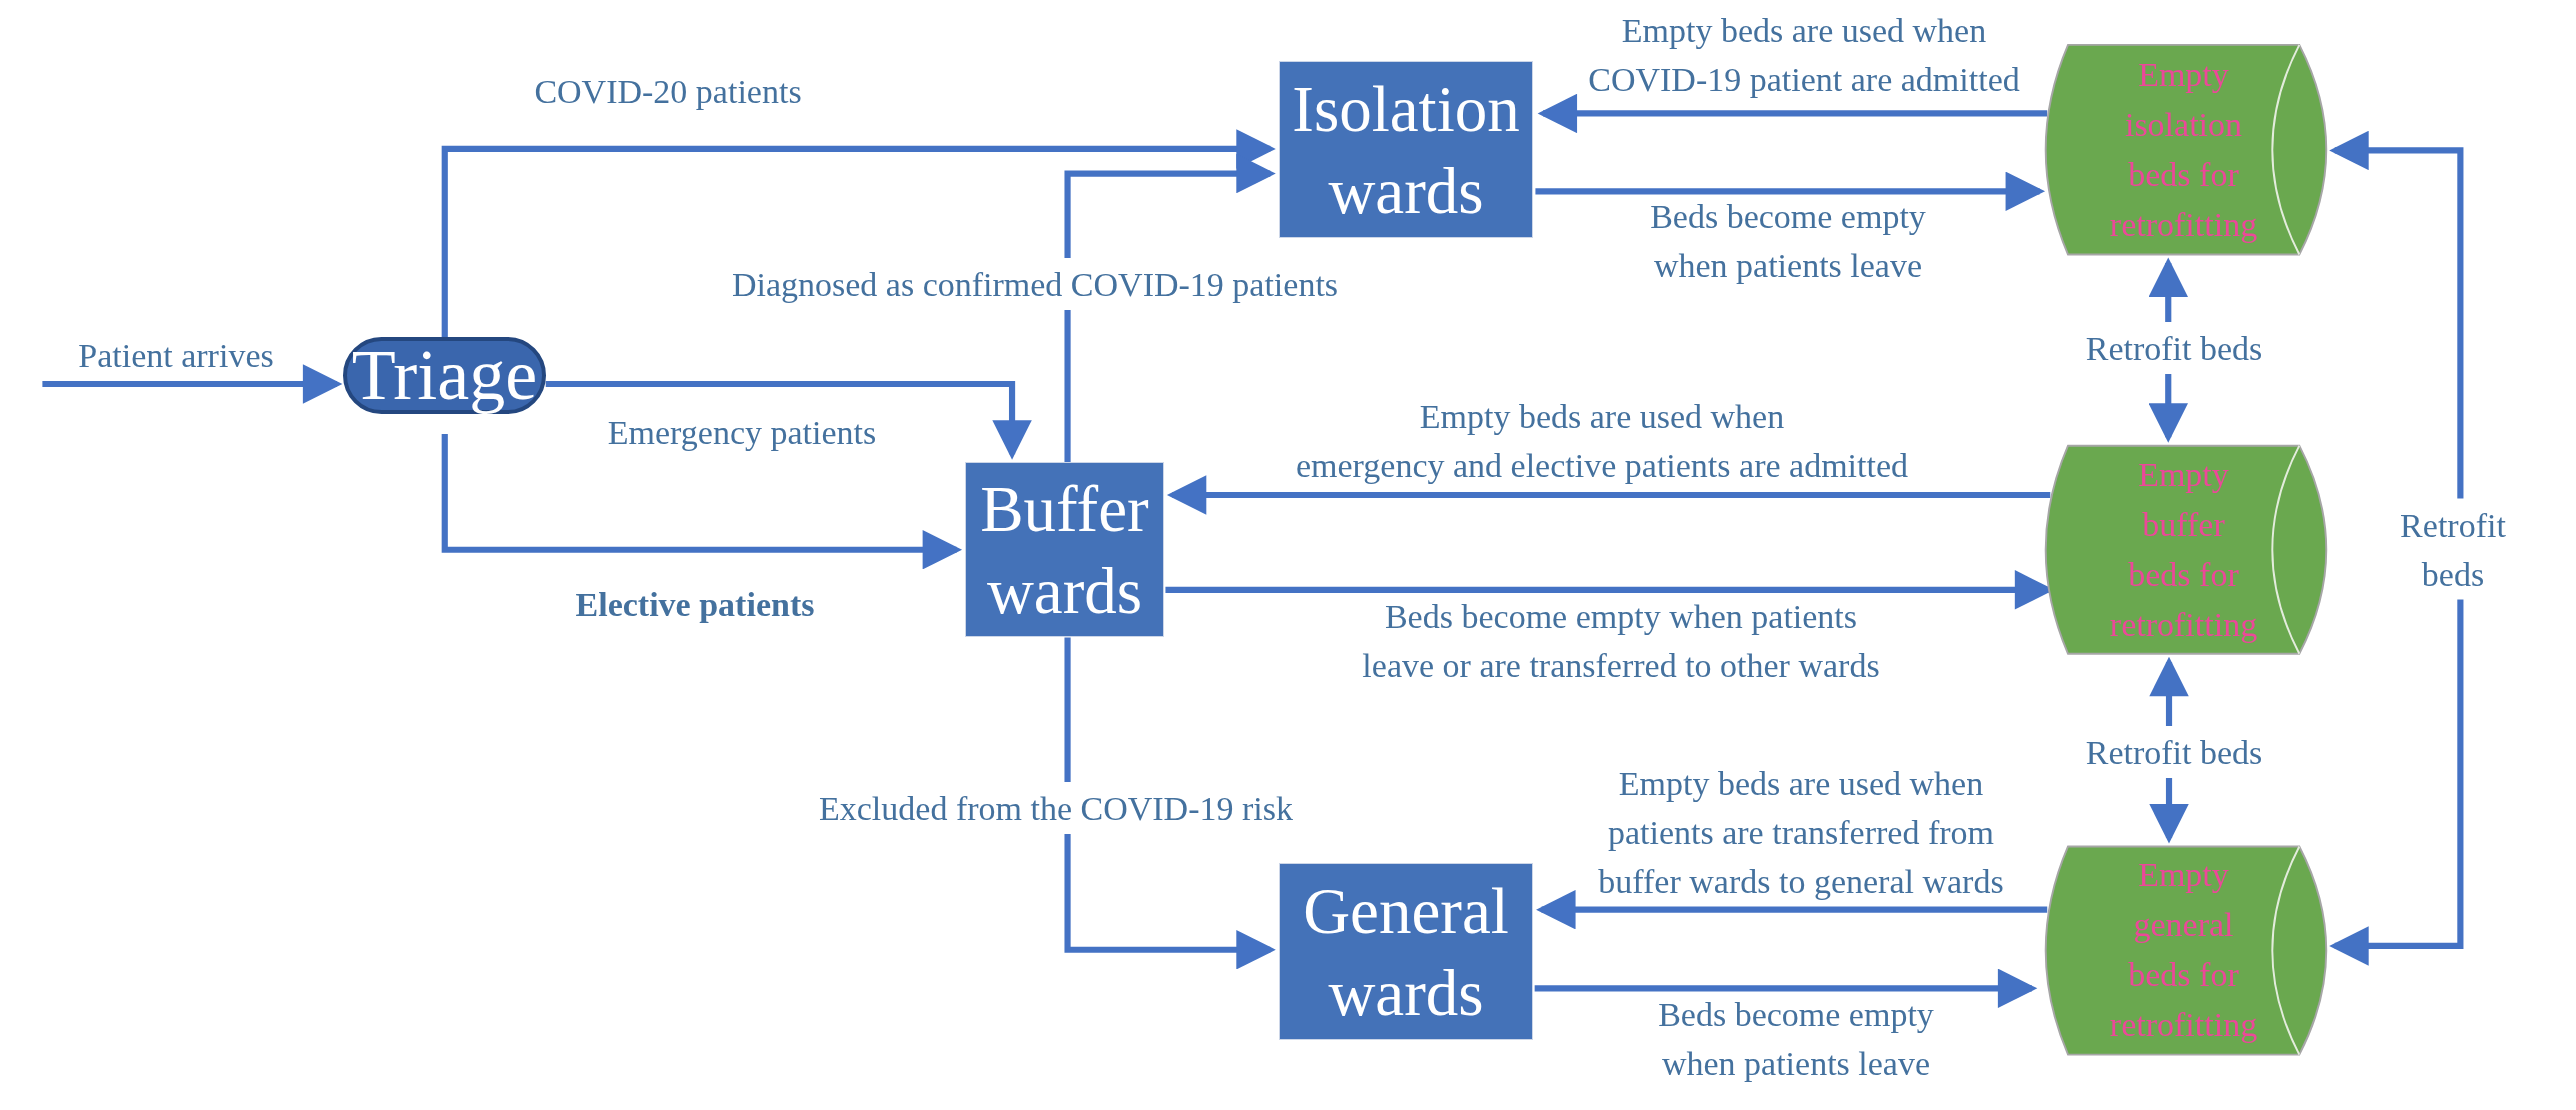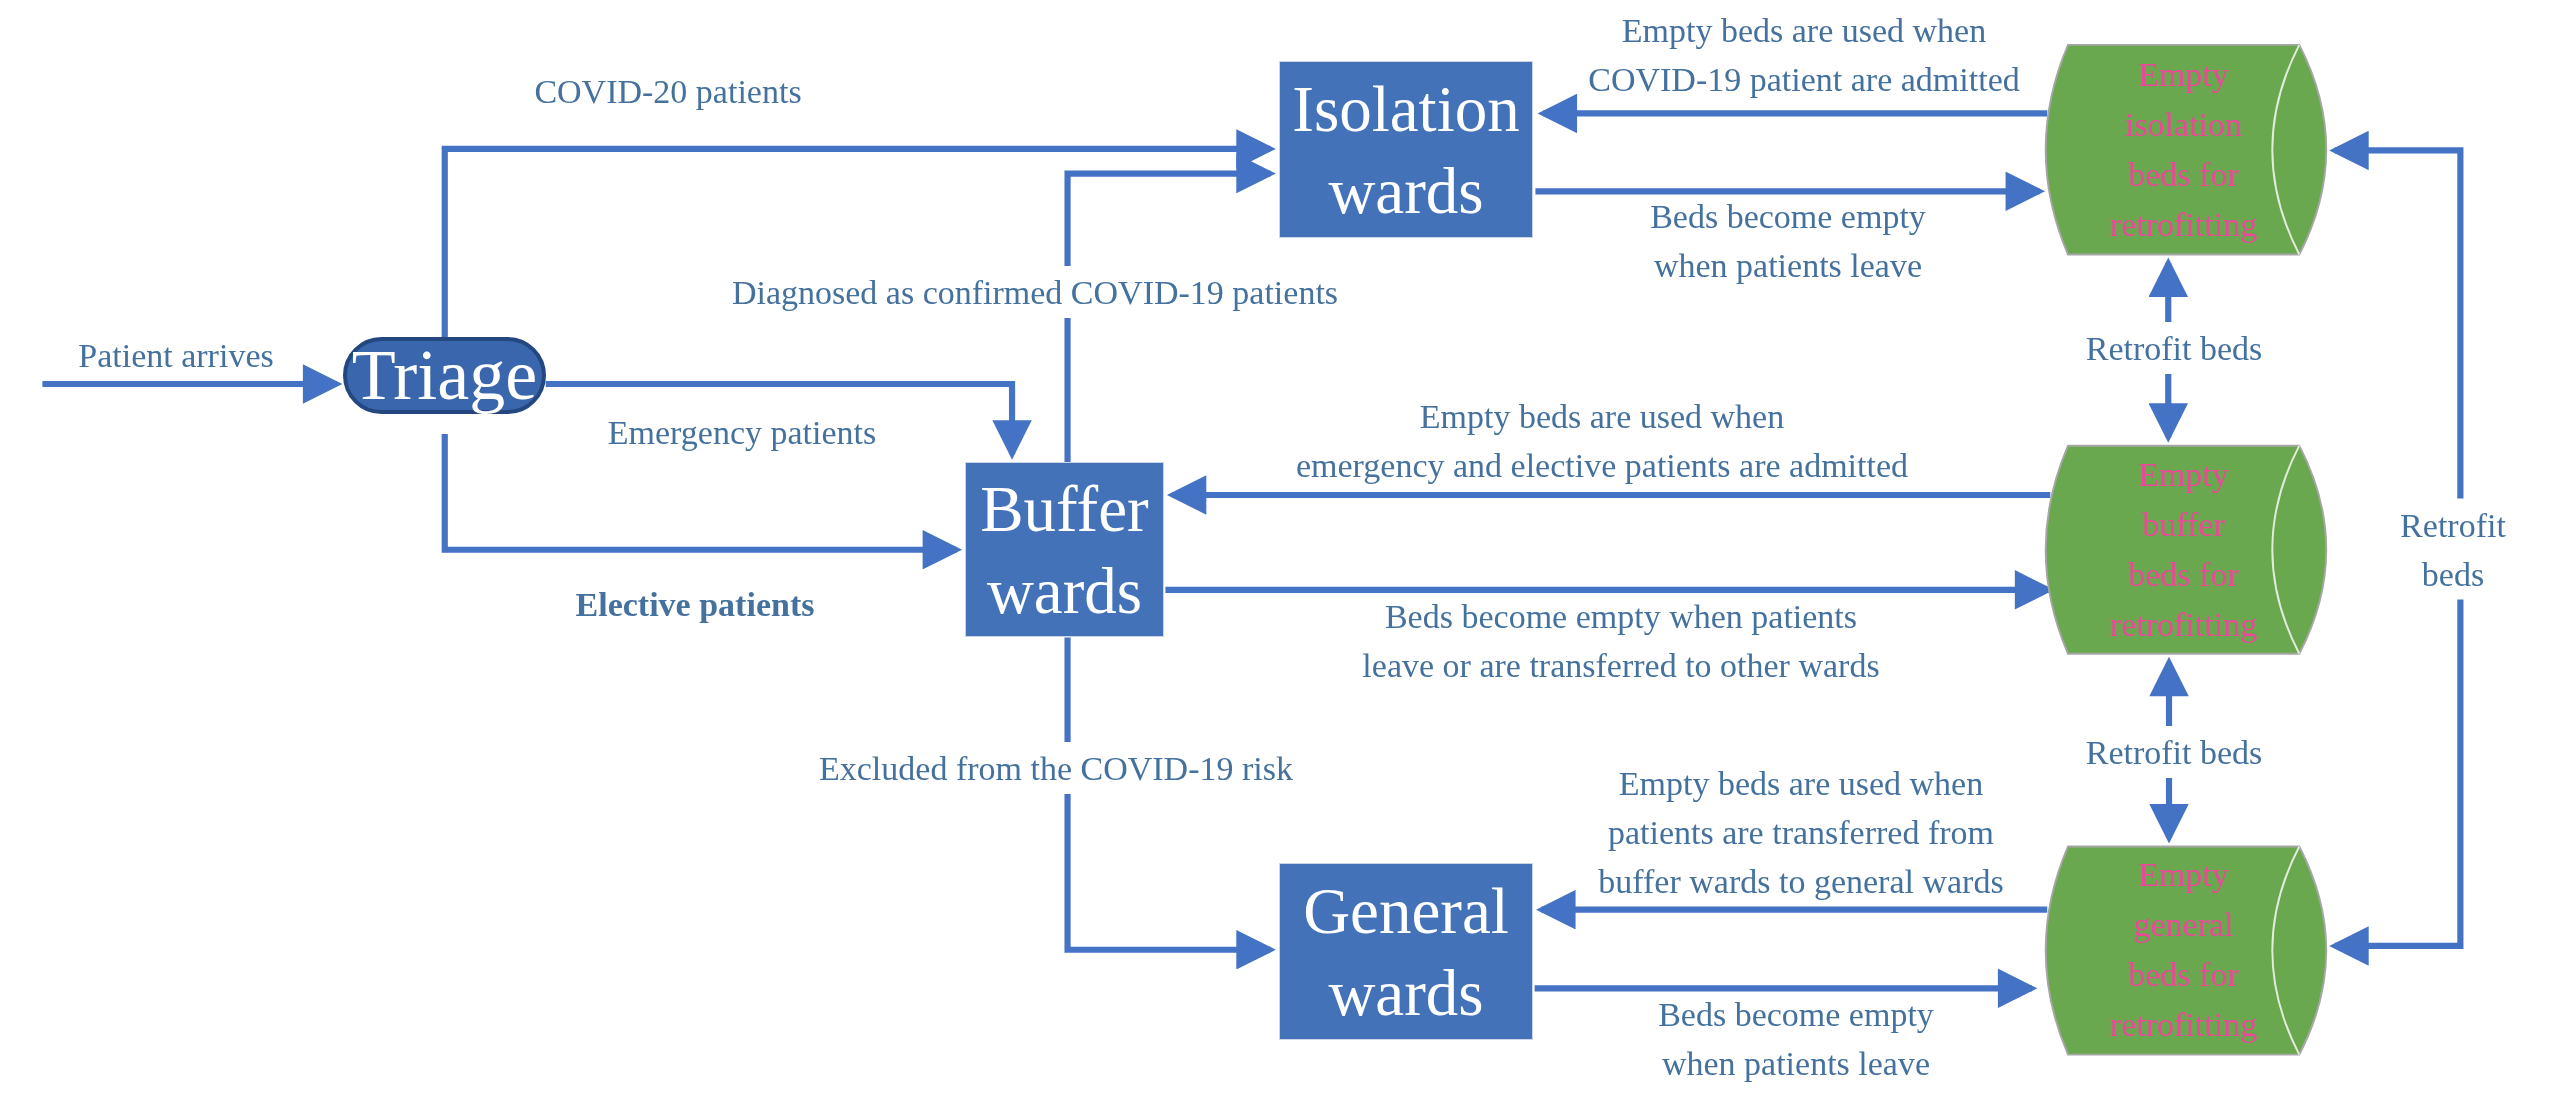--- a/index.html
+++ b/index.html
@@ -128,22 +128,22 @@
 retrofitting</div>
   <div class="cyl-label" style="left:2068px;top:846px;width:231px;height:208px;">Empty
 general
 beds for
 retrofitting</div>
 
   <div class="lbl" style="left:176px;top:355px;">Patient arrives</div>
   <div class="lbl" style="left:668px;top:91px;">COVID-20 patients</div>
   <div class="lbl" style="left:742px;top:432px;">Emergency patients</div>
   <div class="lbl" style="left:695px;top:604px;font-weight:bold;">Elective patients</div>
-  <div class="lbl onwire" style="left:1035px;top:284px;margin-top:8px;">Diagnosed as confirmed COVID-19 patients</div>
-  <div class="lbl onwire" style="left:1056px;top:768px;">Excluded from the COVID-19 risk</div>
+  <div class="lbl onwire" style="left:1035px;top:284px;">Diagnosed as confirmed COVID-19 patients</div>
+  <div class="lbl onwire" style="left:1056px;top:808px;">Excluded from the COVID-19 risk</div>
 
   <div class="lbl" style="left:1804px;top:55px;">Empty beds are used when
 COVID-19 patient are admitted</div>
   <div class="lbl" style="left:1788px;top:241px;">Beds become empty
 when patients leave</div>
 
   <div class="lbl" style="left:1602px;top:441px;">Empty beds are used when
 emergency and elective patients are admitted</div>
   <div class="lbl" style="left:1621px;top:641px;">Beds become empty when patients
 leave or are transferred to other wards</div>

